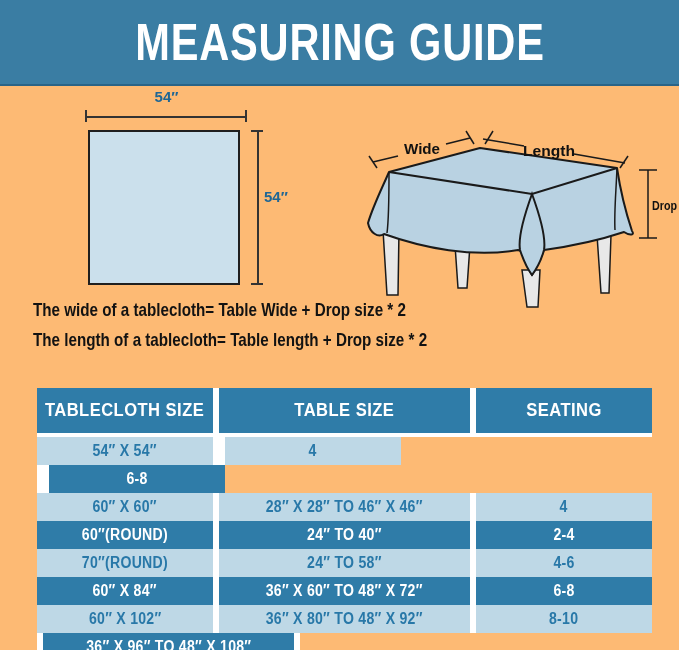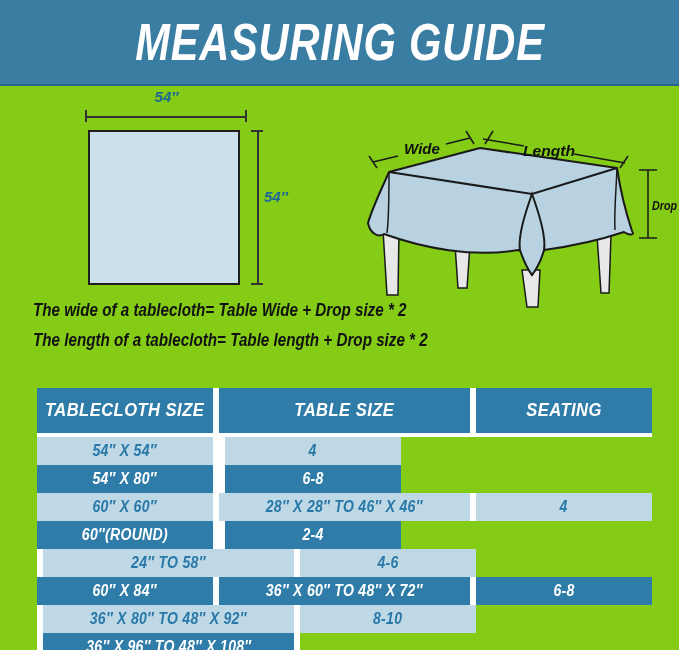--- a/index.html
+++ b/index.html
@@ -1,17 +1,17 @@
 <!DOCTYPE html>
 <html><head>
 <meta charset="utf-8">
 <style>
   html,body{margin:0;padding:0;background:#fff;}
-  #page{position:relative;width:679px;height:650px;background:#84cc16;overflow:hidden;
-        font-family:"Liberation Sans",sans-serif;font-style:italic;}
+  #page{position:relative;width:679px;height:650px;background:#fdba74;overflow:hidden;
+        font-family:"Liberation Sans",sans-serif;}
 
   
   .banner{position:absolute;left:0;top:0;width:679px;height:86px;background:#3A7DA3;
           border-bottom:2px solid #2A6487;box-sizing:border-box;
           display:flex;align-items:center;justify-content:center;}
   .banner .title{margin:0;color:#ffffff;font-size:52px;font-weight:bold;letter-spacing:1px;
           white-space:nowrap;transform:scaleX(0.8);}
 
   
   .square{position:absolute;left:88px;top:130px;width:152px;height:155px;background:#CBE0EC;
@@ -135,23 +135,20 @@
       <div class="td w1">
           <span>54″ X 54″</span>
         </div>
       <div class="gapcol"></div>
       <div class="gapcol"></div>
       <div class="td w3">
           <span>4</span>
         </div>
     </div>
     <div class="tr data dark">
-      <div class="td w1">
-          <span>54″ X 80″</span>
-        </div>
       <div class="gapcol"></div>
       <div class="gapcol"></div>
       <div class="td w3">
           <span>6-8</span>
         </div>
     </div>
     <div class="tr data light">
       <div class="td w1">
           <span>60″ X 60″</span>
         </div>
@@ -162,26 +159,32 @@
       <div class="gapcol"></div>
       <div class="td w3">
           <span>4</span>
         </div>
     </div>
     <div class="tr data dark">
       <div class="td w1">
           <span>60″(ROUND)</span>
         </div>
       <div class="gapcol"></div>
+      <div class="td w2">
+          <span>24″ TO 40″</span>
+        </div>
       <div class="gapcol"></div>
       <div class="td w3">
           <span>2-4</span>
         </div>
     </div>
     <div class="tr data light">
+      <div class="td w1">
+          <span>70″(ROUND)</span>
+        </div>
       <div class="gapcol"></div>
       <div class="td w2">
           <span>24″ TO 58″</span>
         </div>
       <div class="gapcol"></div>
       <div class="td w3">
           <span>4-6</span>
         </div>
     </div>
     <div class="tr data dark">
@@ -191,20 +194,23 @@
       <div class="gapcol"></div>
       <div class="td w2">
           <span>36″ X 60″ TO 48″ X 72″</span>
         </div>
       <div class="gapcol"></div>
       <div class="td w3">
           <span>6-8</span>
         </div>
     </div>
     <div class="tr data light">
+      <div class="td w1">
+          <span>60″ X 102″</span>
+        </div>
       <div class="gapcol"></div>
       <div class="td w2">
           <span>36″ X 80″ TO 48″ X 92″</span>
         </div>
       <div class="gapcol"></div>
       <div class="td w3">
           <span>8-10</span>
         </div>
     </div>
     <div class="tr data dark">

